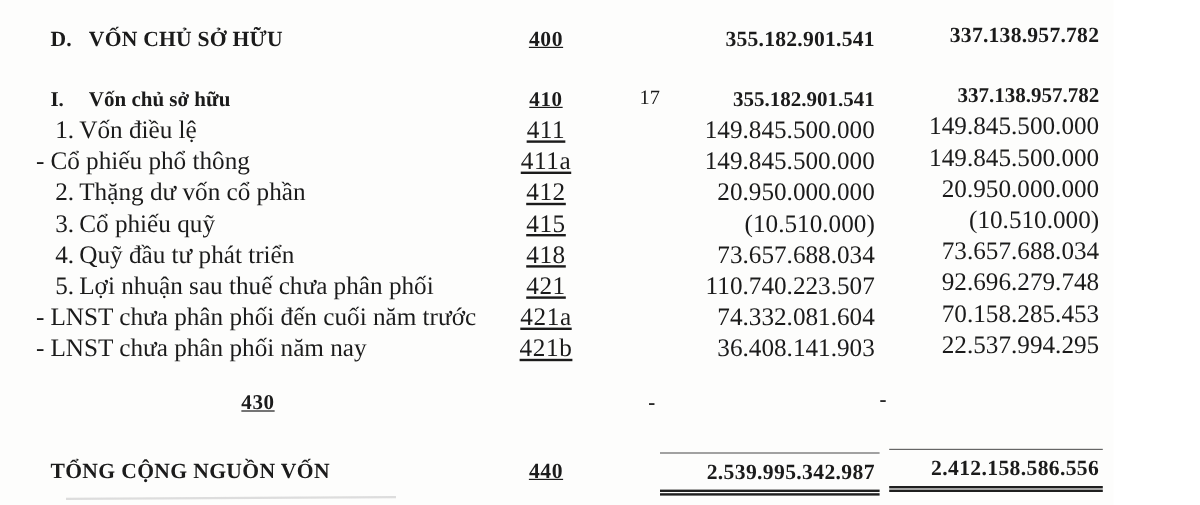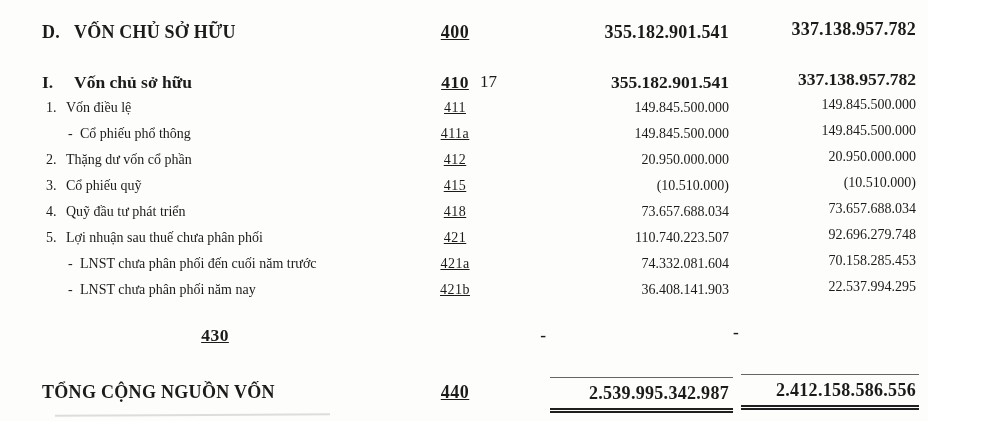--- a/index.html
+++ b/index.html
@@ -12,39 +12,39 @@
     overflow: hidden;
     font-family: "Liberation Serif", "DejaVu Serif", serif;
     color: #1b1b1b;
     padding-top: 19px;
   }
   .row {
     display: grid;
     grid-template-columns: 430px 50px 70px 183px 8px 178px 1fr;
     height: 26px;
     line-height: 26px;
-    font-size: 14px;
+    font-size: 21px;
   }
   .cell-label { padding-left: 46px; white-space: nowrap; }
   .cell-code  { text-align: center; letter-spacing: 0.5px; text-decoration: underline; }
-  .cell-note  { text-align: left; }
+  .cell-note  { text-align: right; }
   .cell-v1    { text-align: right; padding-right: 4px; white-space: nowrap; }
   .cell-v2    { text-align: right; padding-right: 3px; white-space: nowrap;
                 position: relative; top: -3px; }
   .prefix { display: inline-block; }
 
   
   .row.section .cell-label, .row.group .cell-label, .row.total .cell-label { padding-left: 42px; }
   .row.section, .row.group, .row.total { font-weight: bold; }
   .row.section { font-size: 18px; letter-spacing: 0.2px; }
   .row.group   { font-size: 17.5px; }
   .row.section .cell-note, .row.group .cell-note { font-weight: normal; font-size: 17px; }
   .row.section .prefix, .row.group .prefix { width: 32px; }
   .row.item .prefix    { width: 20px; }
-  .row.subitem .cell-label { padding-left: 68px; }
+  .row.subitem .cell-label { padding-left: 30px; }
   .row.subitem .prefix { width: 12px; }
   .row.group { margin-top: 24px; }
   .row[data-code="430"] { margin-top: 19px; }
   .row.total {
     margin-top: 29px;
     height: 30px;
     line-height: 30px;
     font-size: 18px;
     letter-spacing: 0.3px;
   }

